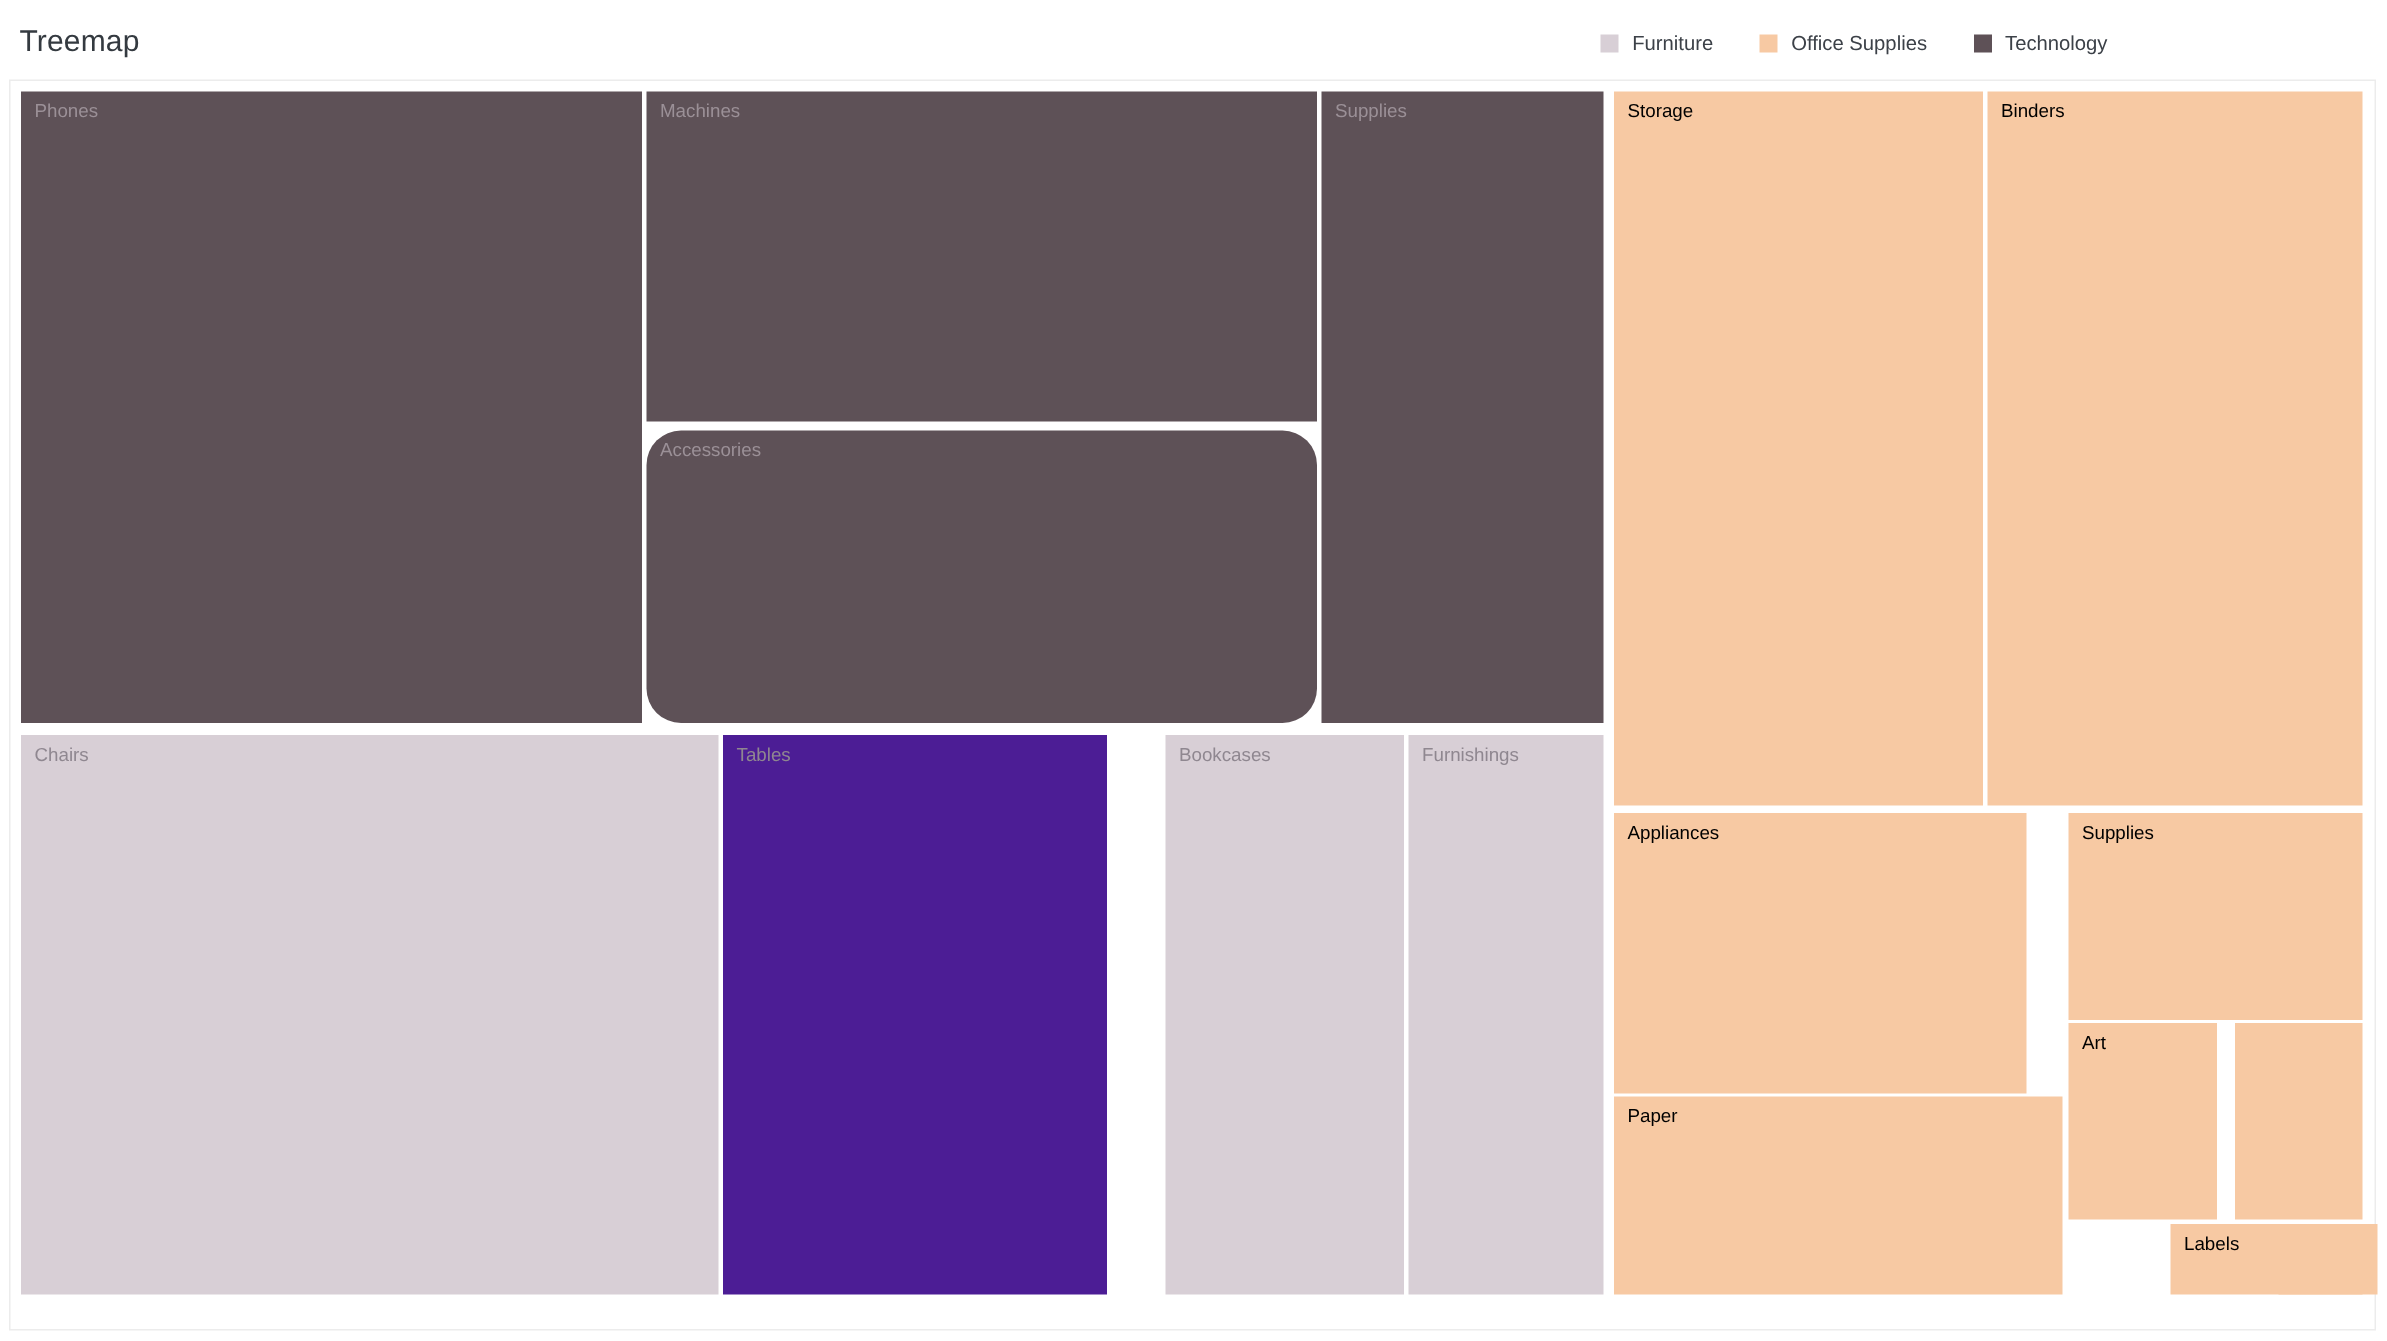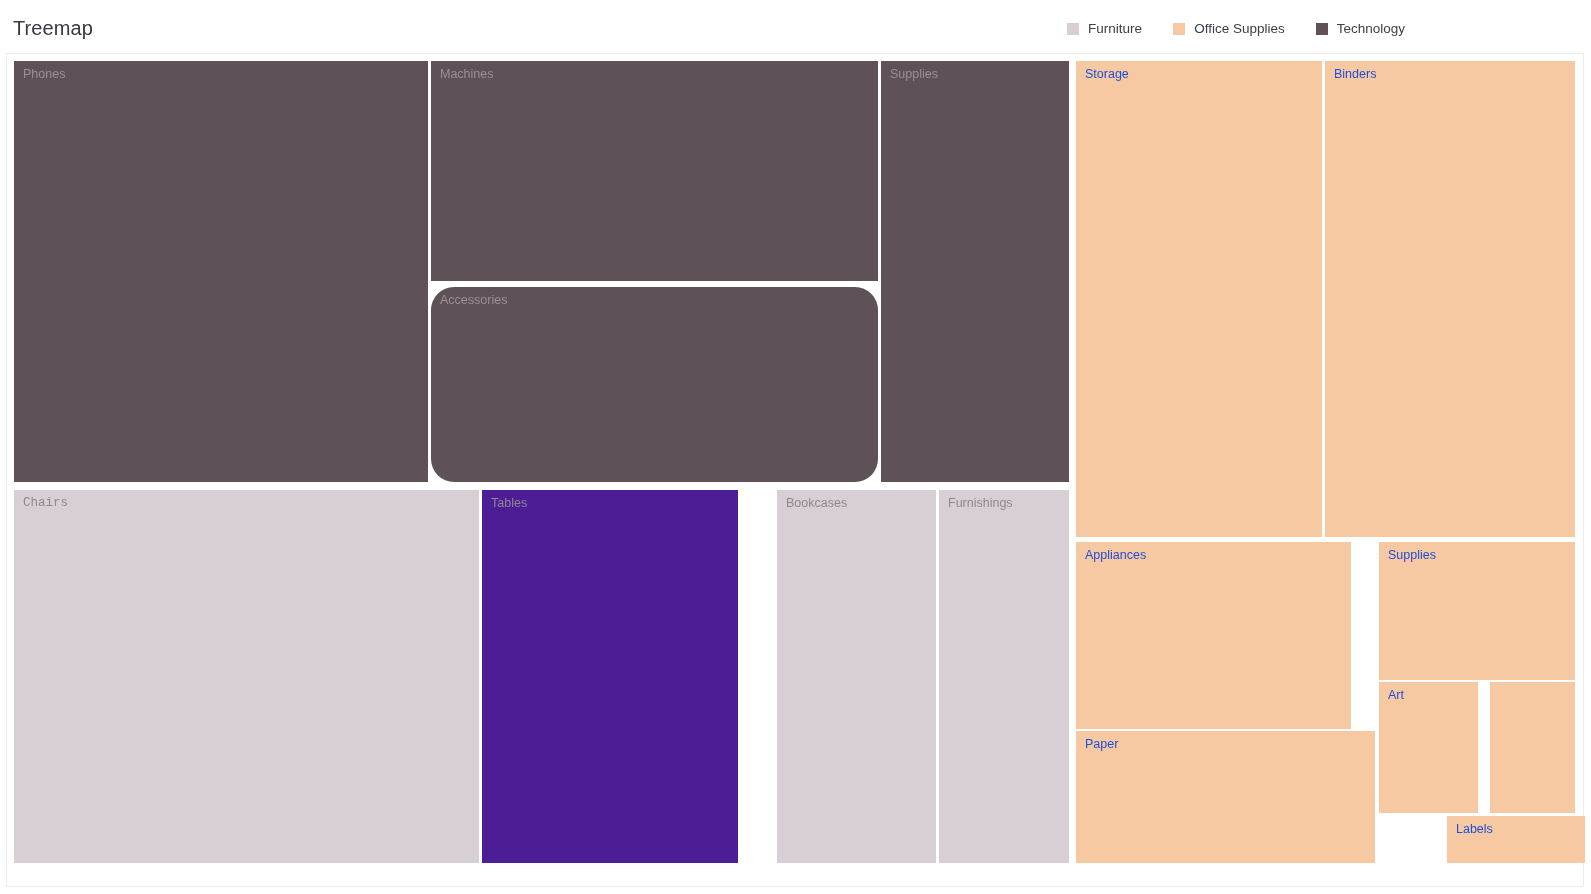--- a/index.html
+++ b/index.html
@@ -96,21 +96,21 @@
     position: absolute;
     left: 9px;
     top: 6px;
     font-size: 12.5px;
     line-height: 15px;
     white-space: nowrap;
     pointer-events: none;
   }
   .tile.tech .tile-label  { color: #9b9097; }
   .tile.furn .tile-label  { color: #8f8790; }
-  .tile.offs .tile-label  { color: #1d4ed8; }
+  .tile.offs .tile-label  { color: #000000; }
 </style>
 </head>
 <body>
 
 <div id="viz">
 
   <div class="viz-header">
     <div class="viz-title">Treemap</div>
 
     <div class="legend" id="legend">
@@ -137,21 +137,21 @@
       </div>
       <div class="tile tech" style="left: 431px; top: 61px; width: 447px; height: 220px; background: rgb(94, 81, 87);">
         <span class="tile-label">Machines</span>
       </div>
       <div class="tile tech" style="left: 431px; top: 287px; width: 447px; height: 195px; background: rgb(94, 81, 87); border-radius: 23px;">
         <span class="tile-label">Accessories</span>
       </div>
       <div class="tile tech" style="left: 881px; top: 61px; width: 188px; height: 421px; background: rgb(94, 81, 87);">
         <span class="tile-label">Supplies</span>
       </div>
-      <div class="tile furn" style="left: 14px; top: 490px; width: 465px; height: 373px; background: rgb(216, 207, 214); font-family: Liberation Mono, monospace;">
+      <div class="tile furn" style="left: 14px; top: 490px; width: 465px; height: 373px; background: rgb(216, 207, 214);">
         <span class="tile-label">Chairs</span>
       </div>
       <div class="tile furn" style="left: 482px; top: 490px; width: 256px; height: 373px; background: #4c1d95;">
         <span class="tile-label">Tables</span>
       </div>
       <div class="tile furn" style="left: 777px; top: 490px; width: 159px; height: 373px; background: rgb(216, 207, 214);">
         <span class="tile-label">Bookcases</span>
       </div>
       <div class="tile furn" style="left: 939px; top: 490px; width: 130px; height: 373px; background: rgb(216, 207, 214);">
         <span class="tile-label">Furnishings</span>

